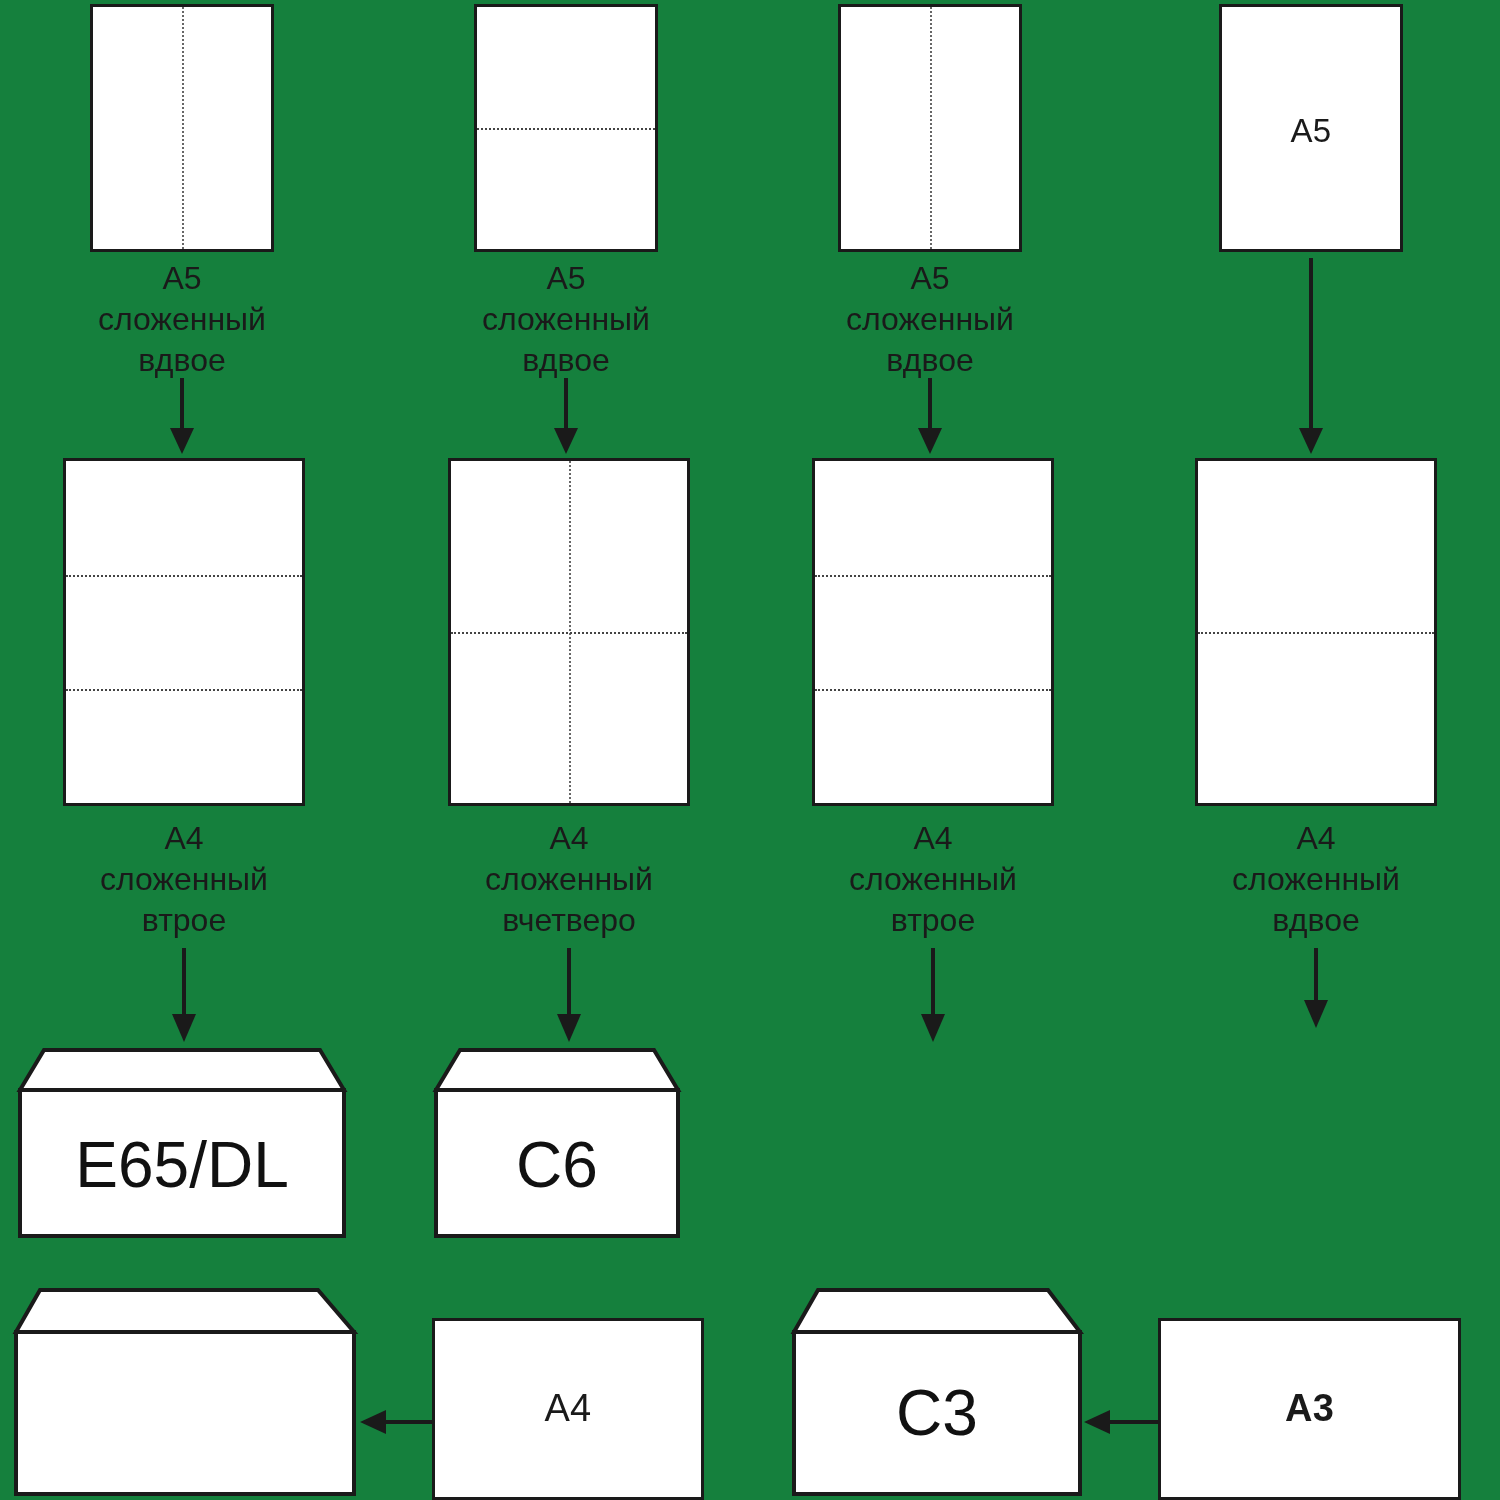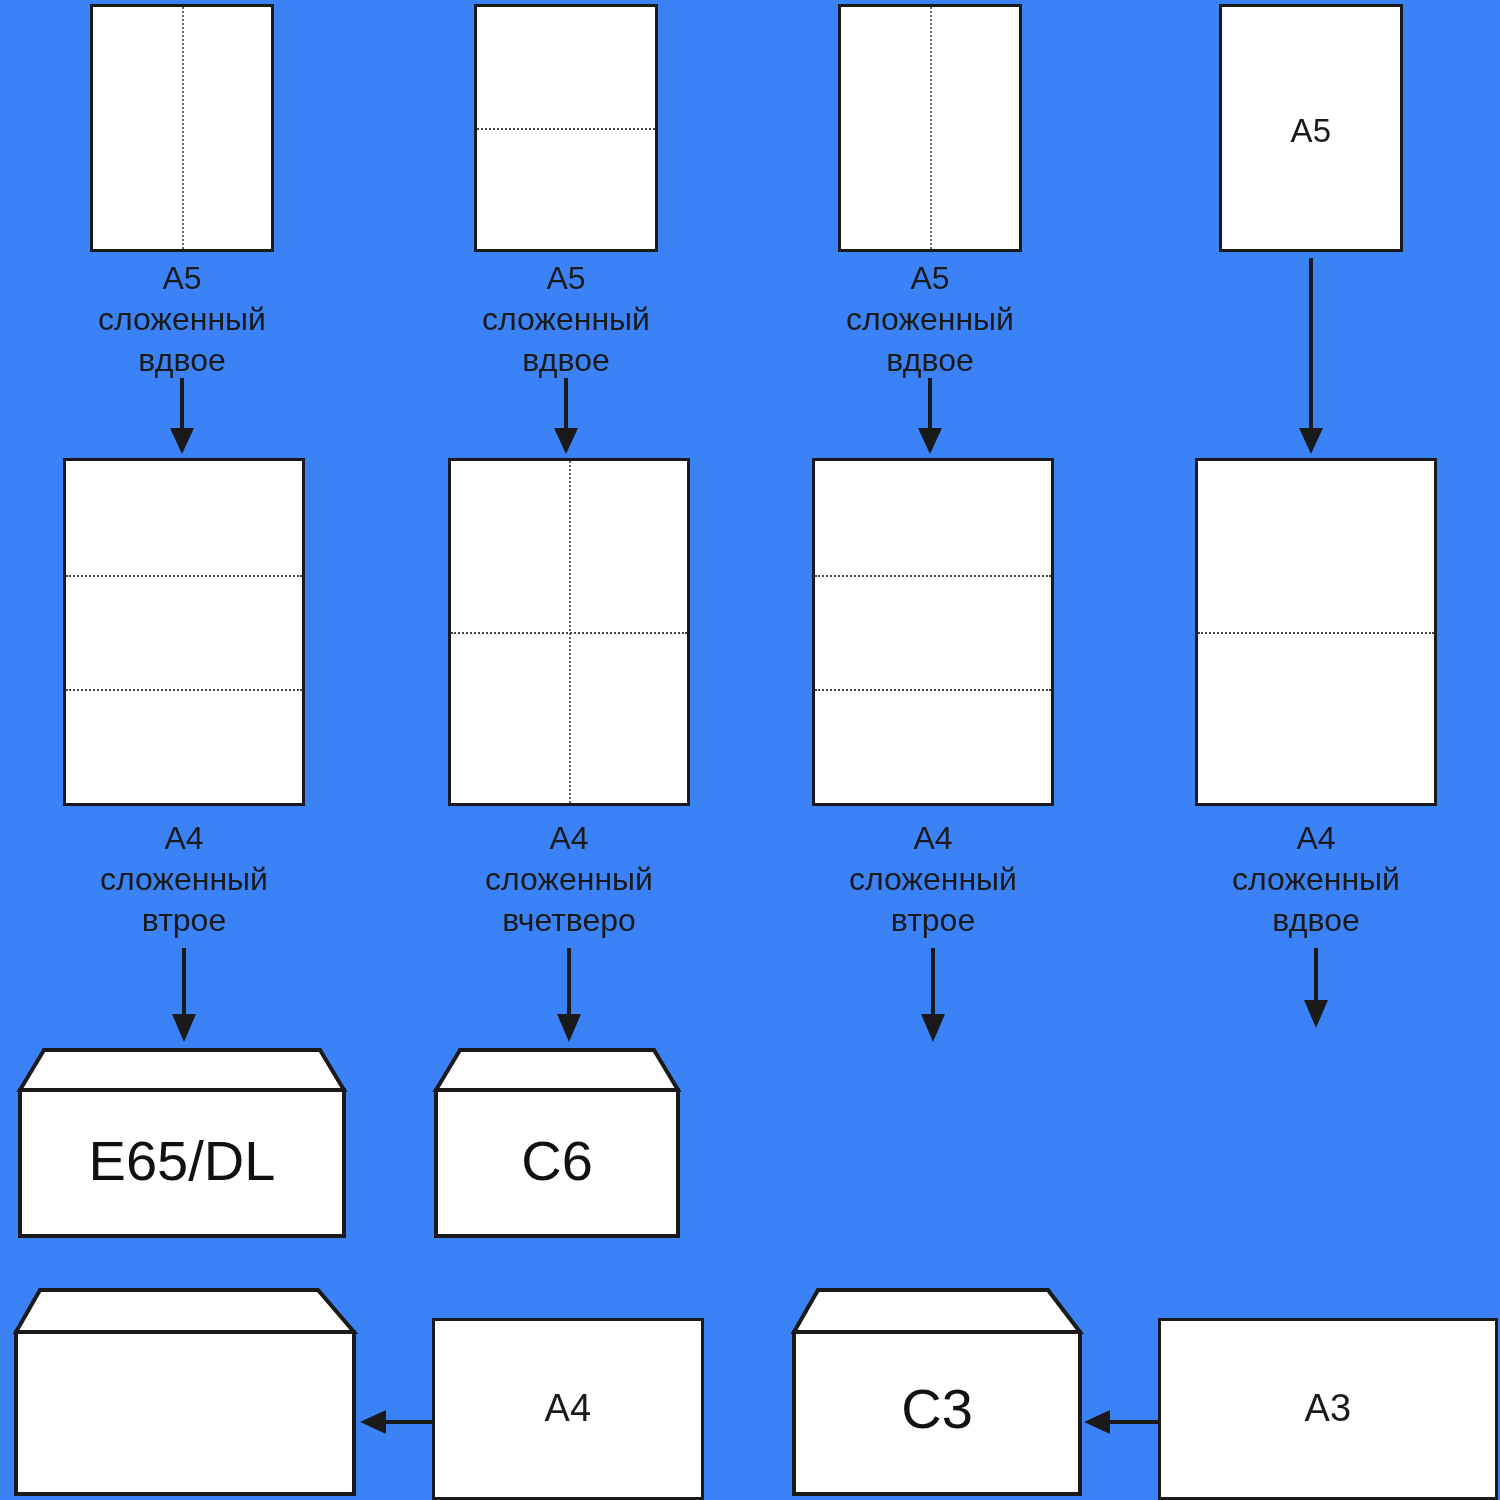--- a/index.html
+++ b/index.html
@@ -8,21 +8,21 @@
     background: #ffffff;
   }
   body {
     font-family: "Liberation Sans", sans-serif;
     color: #1a1a1a;
   }
   #canvas {
     position: relative;
     width: 1500px;
     height: 1500px;
-    background: #3b82f6;
+    background: #15803d;
     overflow: hidden;
   }
   
   .sheet {
     position: absolute;
     background: #ffffff;
     border: 3px solid #1a1a1a;
     box-sizing: border-box;
   }
   .sheet-label {
@@ -73,21 +73,21 @@
   }
   .envelope svg {
     display: block;
     overflow: visible;
   }
   .env-label {
     position: absolute;
     left: 0;
     right: 0;
     text-align: center;
-    font-size: 56px;
+    font-size: 64px;
     color: #111111;
     pointer-events: none;
   }
 </style>
 </head>
 <body>
 
 <div id="canvas">
 
   <div class="sheet" style="left:90px; top:4px; width:184px; height:248px;">
@@ -242,17 +242,17 @@
     <div class="env-label" style="top:96px;">C3</div>
   </div>
 
   <div class="arrow" style="left:1082px; top:1402px;">
     <svg width="78" height="40" viewBox="0 0 78 40">
       <line x1="78" y1="20" x2="20" y2="20" stroke="#1a1a1a" stroke-width="4"></line>
       <polygon points="2,20 28,8 28,32" fill="#1a1a1a"></polygon>
     </svg>
   </div>
 
-  <div class="sheet" style="left:1158px; top:1318px; width:340px; height:182px;">
+  <div class="sheet" style="left:1158px; top:1318px; width:303px; height:182px;font-weight:bold;">
     <div class="sheet-label" style="top:66px; font-size:38px;">A3</div>
   </div>
 
 </div>
 
 </body></html>

